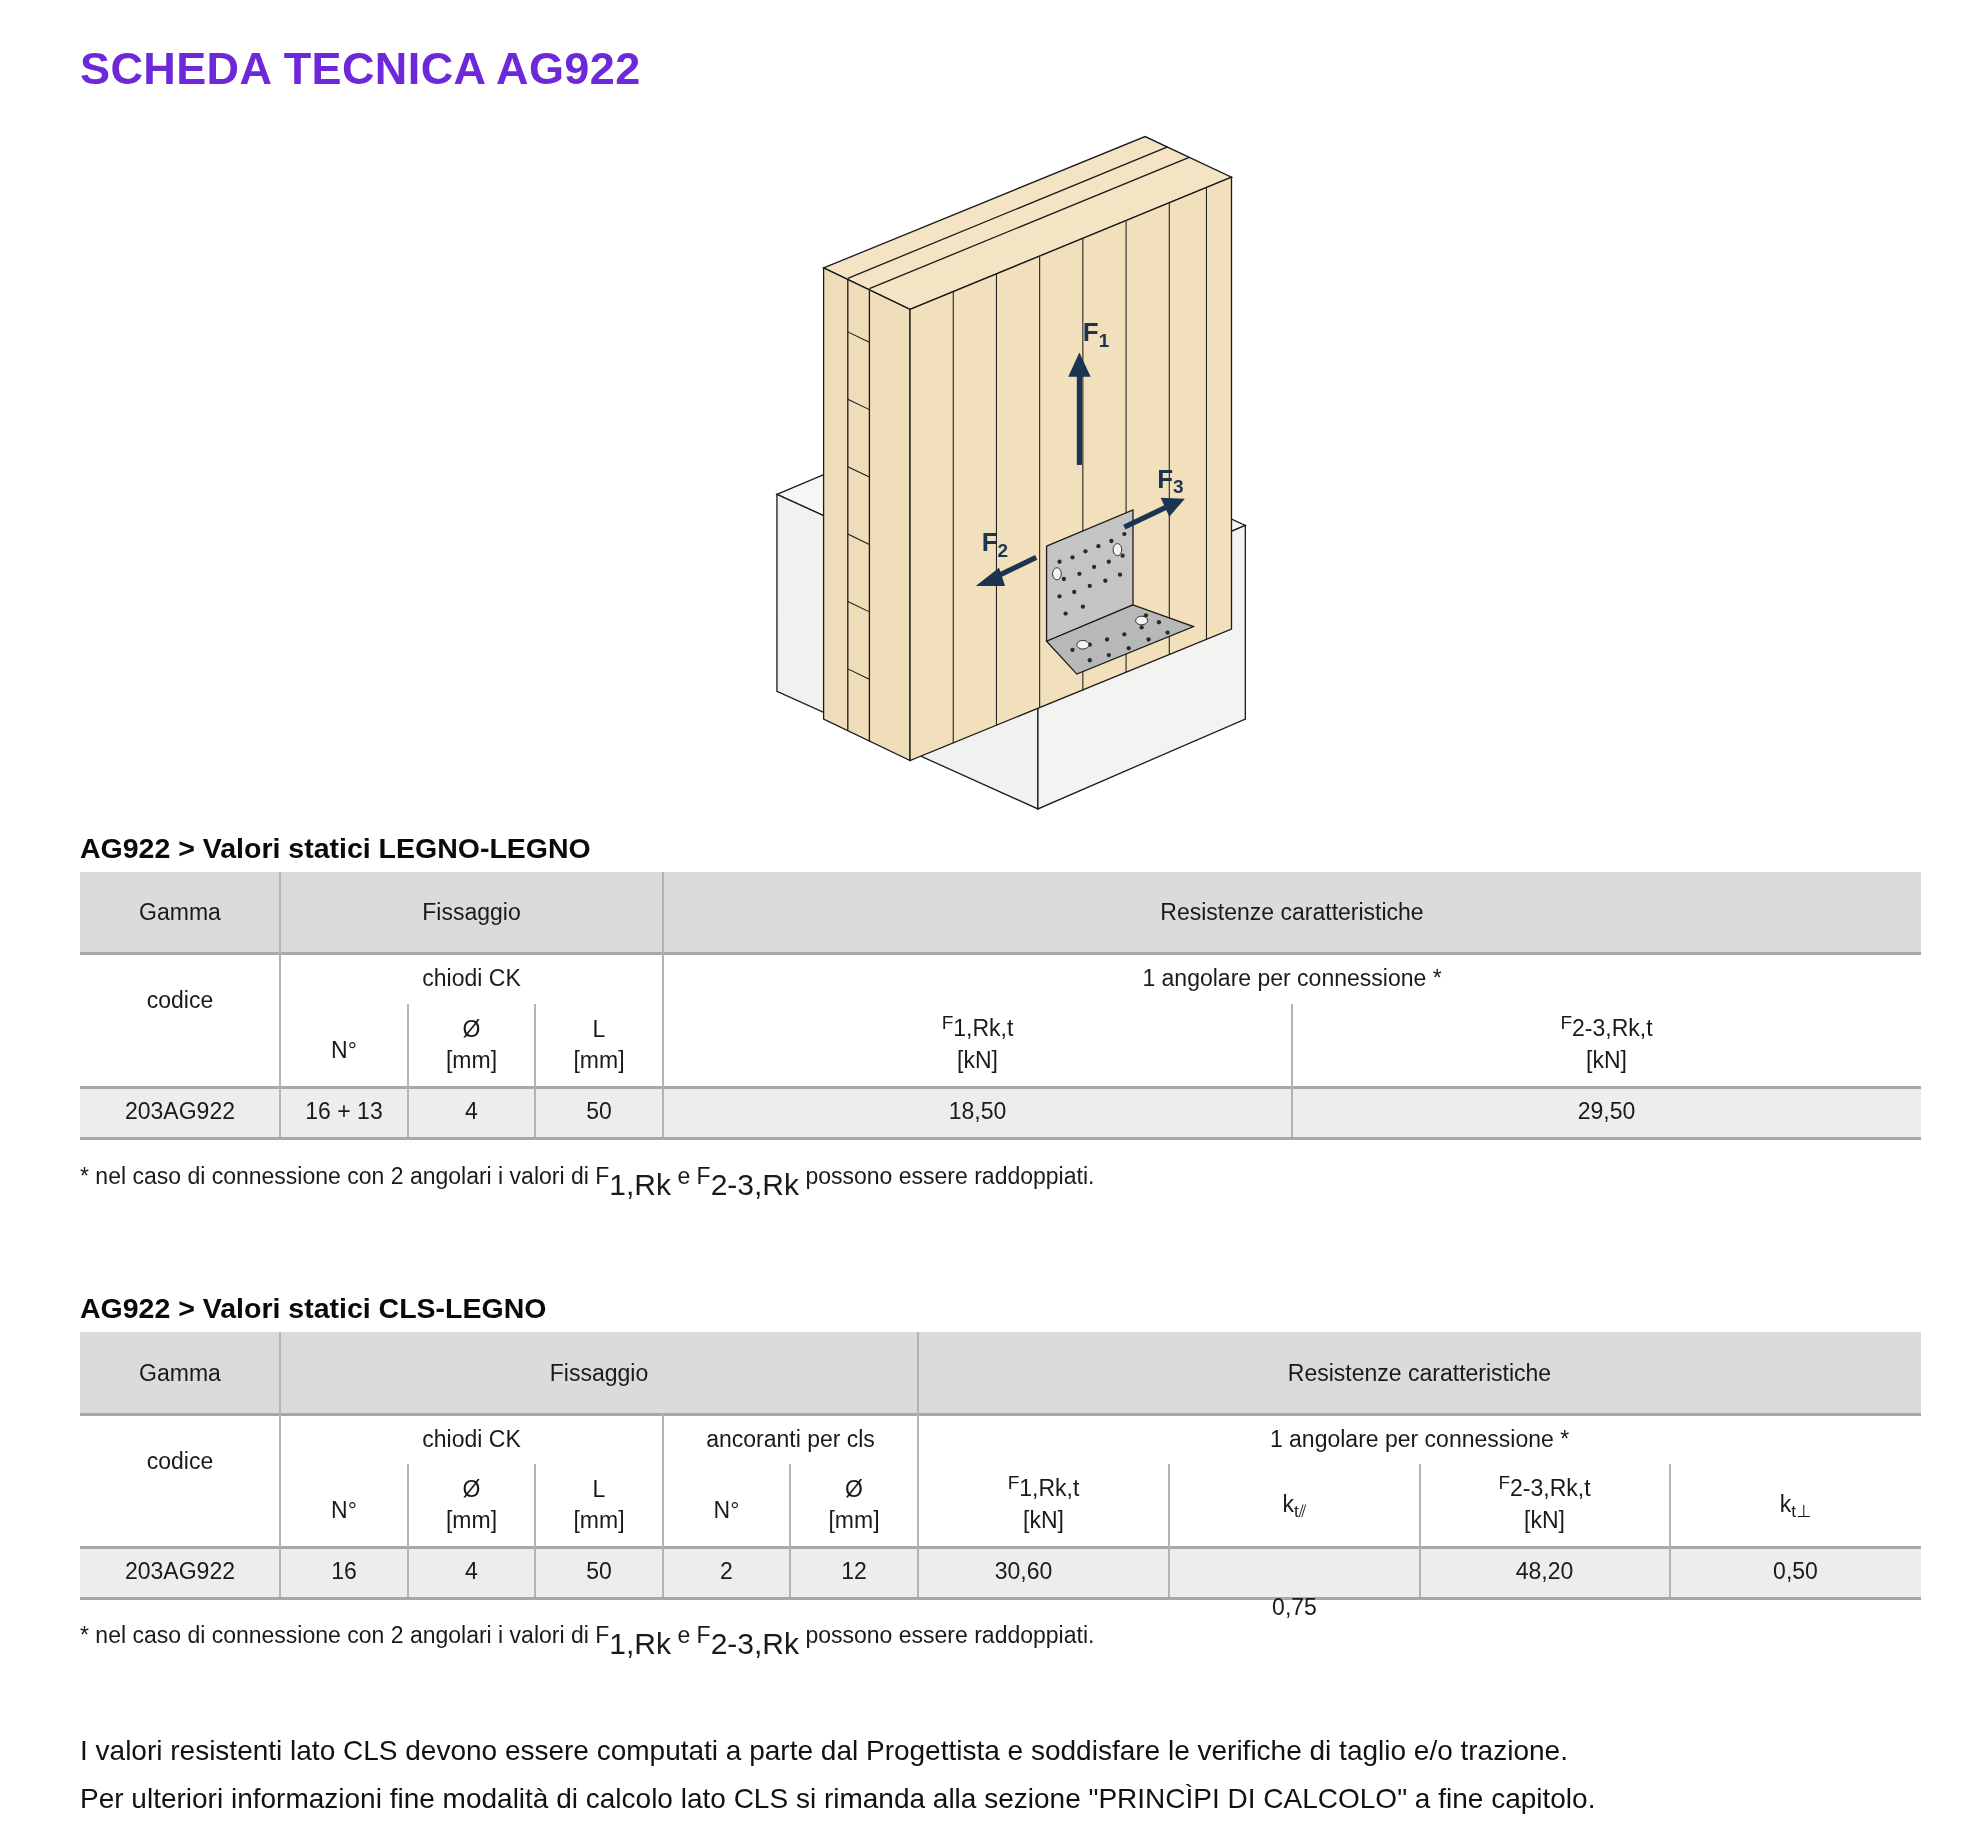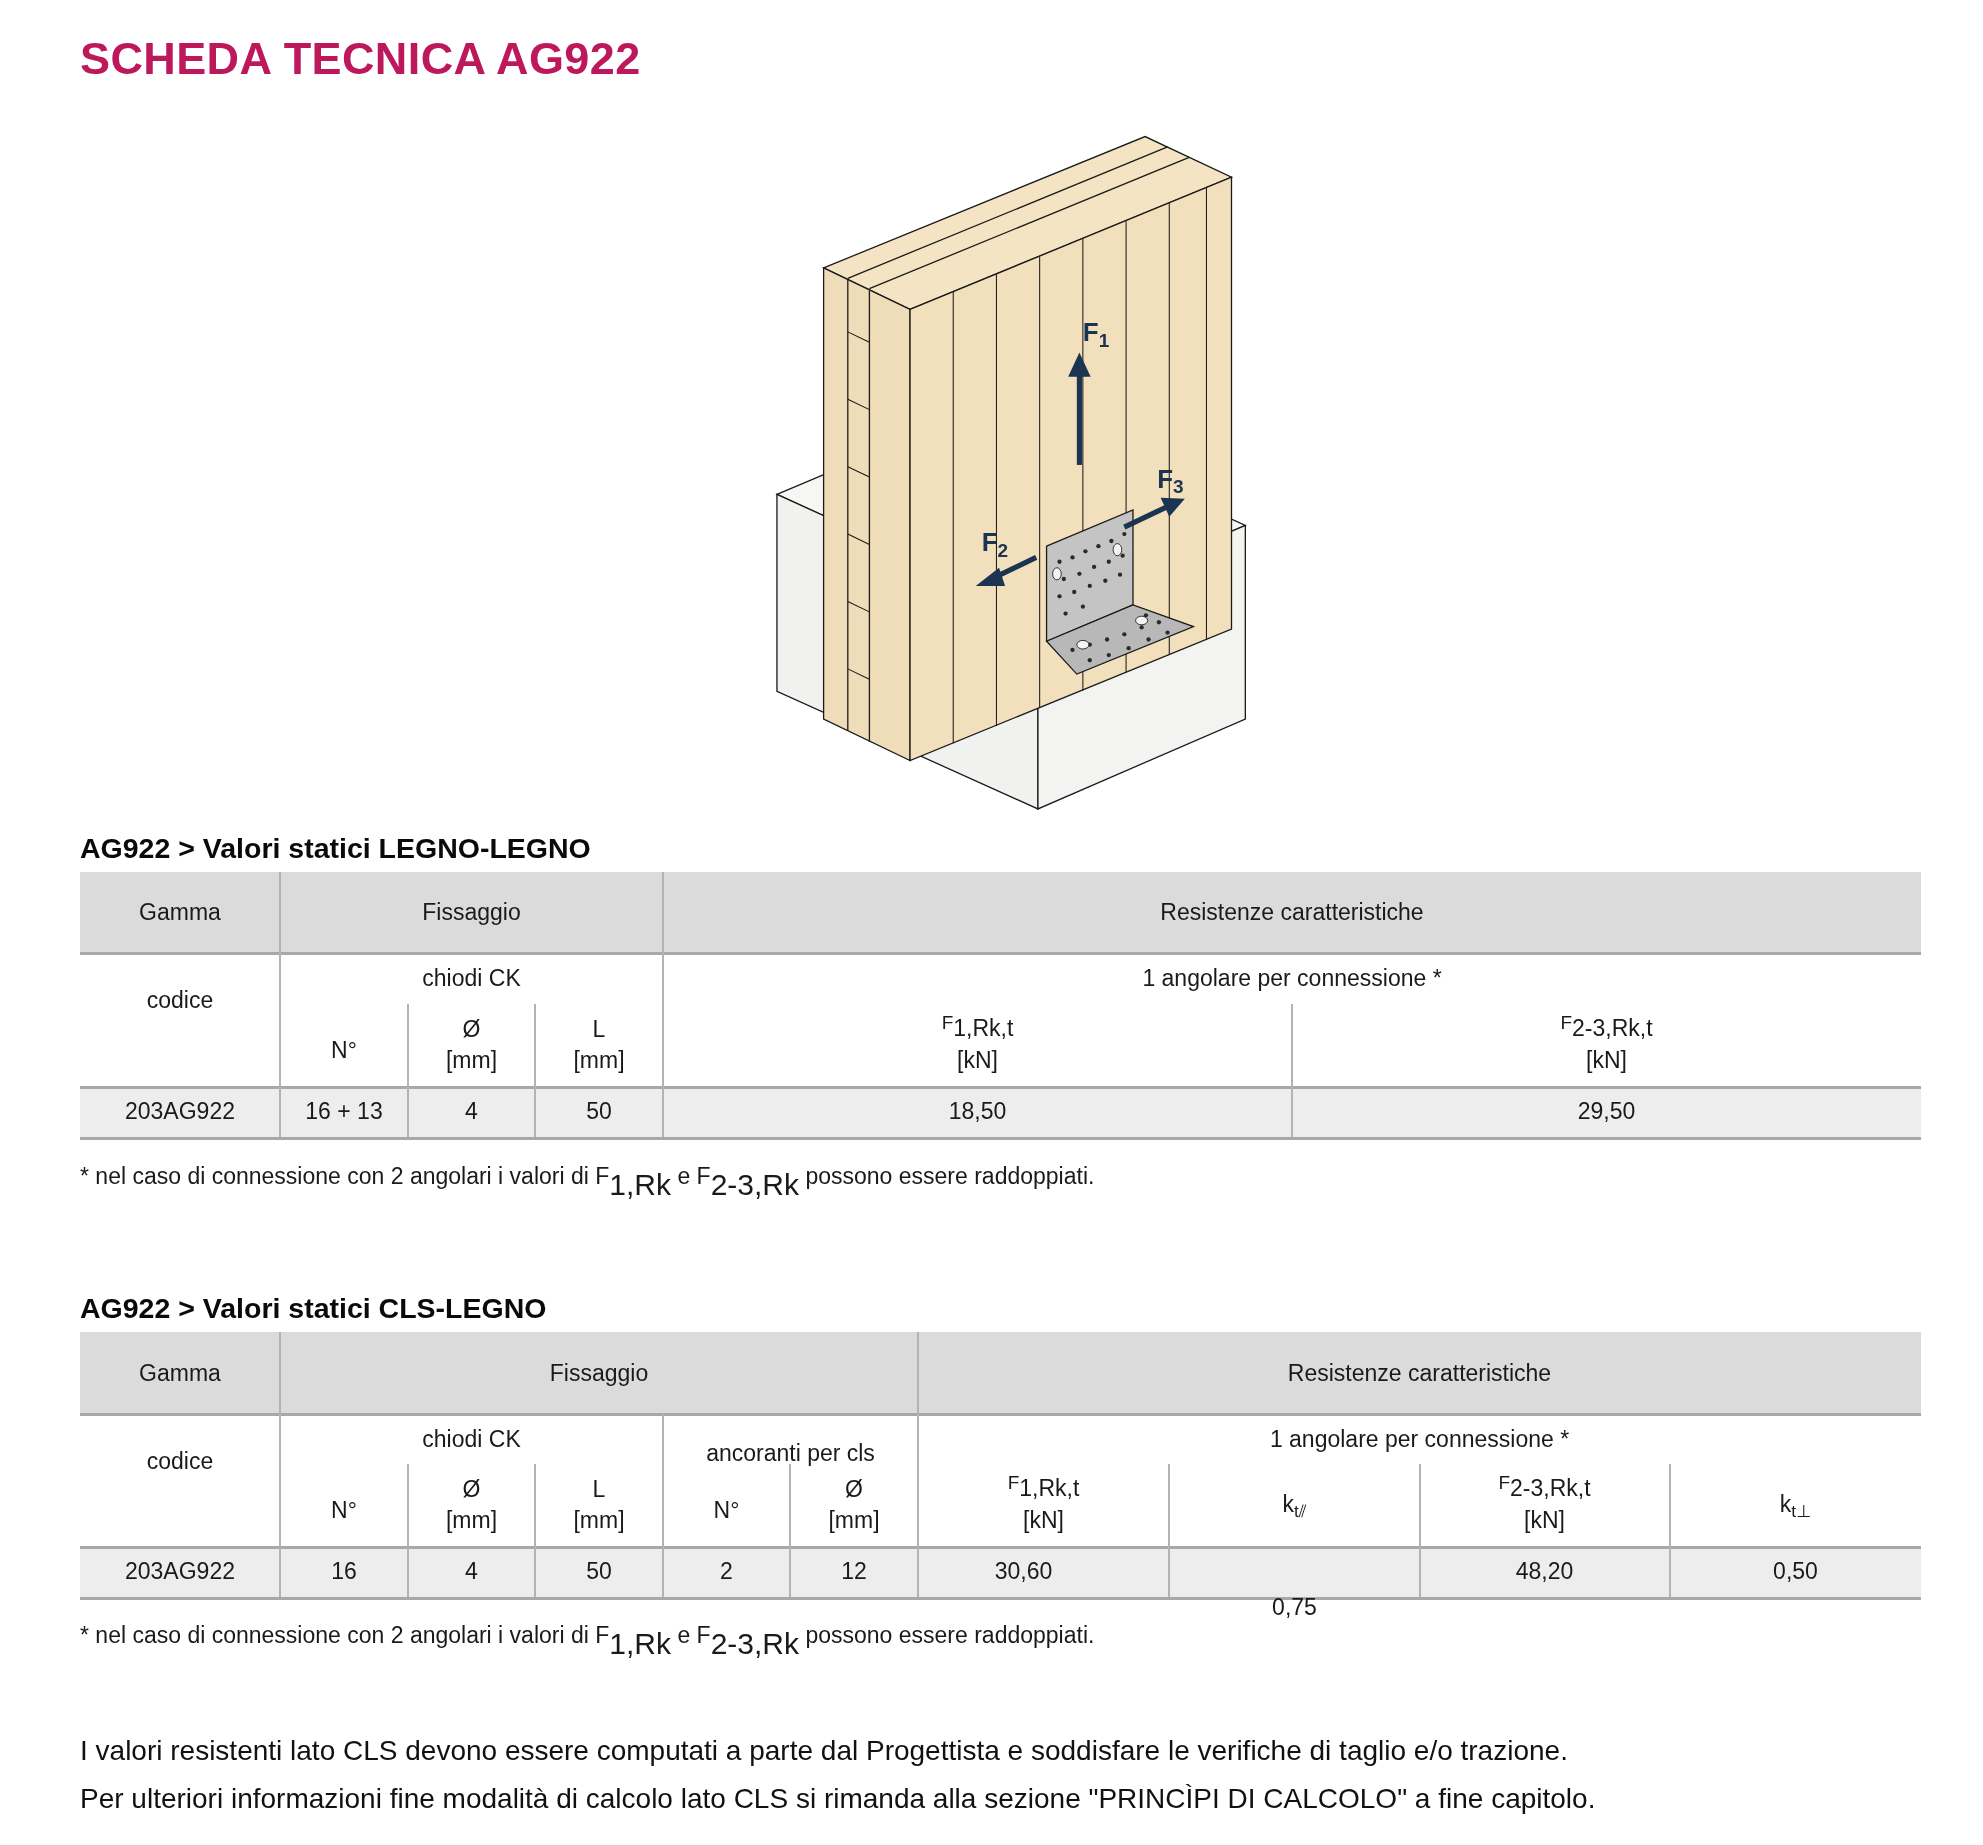--- a/index.html
+++ b/index.html
@@ -1,19 +1,19 @@
 <!DOCTYPE html>
 <html style="font-size:14px"><head>
 <meta charset="utf-8">
 <style>
   html, body { margin: 0; padding: 0; background: #ffffff; }
   body { width: 1984px; height: 1845px; position: relative; overflow: hidden;
          font-family: "Liberation Sans", "DejaVu Sans", sans-serif; color: #111111; }
   .abs { position: absolute; }
-  .title { left: 80px; top: 33px; font-size: 45px; font-weight: bold; letter-spacing: 0.4px; color: #be185d; white-space: nowrap; }
+  .title { left: 80px; top: 43px; font-size: 45px; font-weight: bold; letter-spacing: 0.4px; color: #6d28d9; white-space: nowrap; }
   .section-heading { left: 80px; font-size: 28.5px; font-weight: bold; color: #0a0a0a; white-space: nowrap; }
   .figure { left: 761px; top: 121px; width: 502px; height: 700px; }
   .tbl { left: 80px; width: 1841px; }
   .cell { position: absolute; display: flex; align-items: center; justify-content: center; text-align: center;
           font-size: 23px; color: #1a1a1a; line-height: 31px; box-sizing: border-box; }
   .hdr-bg { position: absolute; background: #dcdbdc; }
   .row-bg { position: absolute; background: #ededed; }
   .hline { position: absolute; height: 2.6px; background: #a8a8a8; }
   .vline { position: absolute; width: 1.7px; background: #b3b3b3; }
   .sub { font-size: 17.3px; position: relative; top: 7px; }
@@ -199,21 +199,21 @@
   <div class="vline" style="left:1088px; top:132px; height:133px;"></div>
   <div class="vline" style="left:1339px; top:132px; height:133px;"></div>
   <div class="vline" style="left:1589px; top:132px; height:133px;"></div>
 
   <div class="cell" style="left:0; top:0; width:200px; height:82px;">Gamma</div>
   <div class="cell" style="left:200px; top:0; width:638px; height:82px;">Fissaggio</div>
   <div class="cell" style="left:838px; top:0; width:1003px; height:82px;">Resistenze caratteristiche</div>
 
   <div class="cell" style="left:0; top:82px; width:200px; height:95px;">codice</div>
   <div class="cell" style="left:200px; top:82px; width:383px; height:50px;">chiodi CK</div>
-  <div class="cell" style="left:583px; top:96px; width:255px; height:50px;">ancoranti per cls</div>
+  <div class="cell" style="left:583px; top:82px; width:255px; height:50px;">ancoranti per cls</div>
   <div class="cell" style="left:838px; top:82px; width:1003px; height:50px;">1 angolare per connessione *</div>
 
   <div class="cell" style="left:200px; top:132px; width:128px; height:81px; padding-top:12px;">N°</div>
   <div class="cell" style="left:328px; top:132px; width:127px; height:81px; flex-direction:column;">
     <span>Ø</span>
     <span>[mm]</span>
   </div>
   <div class="cell" style="left:455px; top:132px; width:128px; height:81px; flex-direction:column;">
     <span>L</span>
     <span>[mm]</span>

